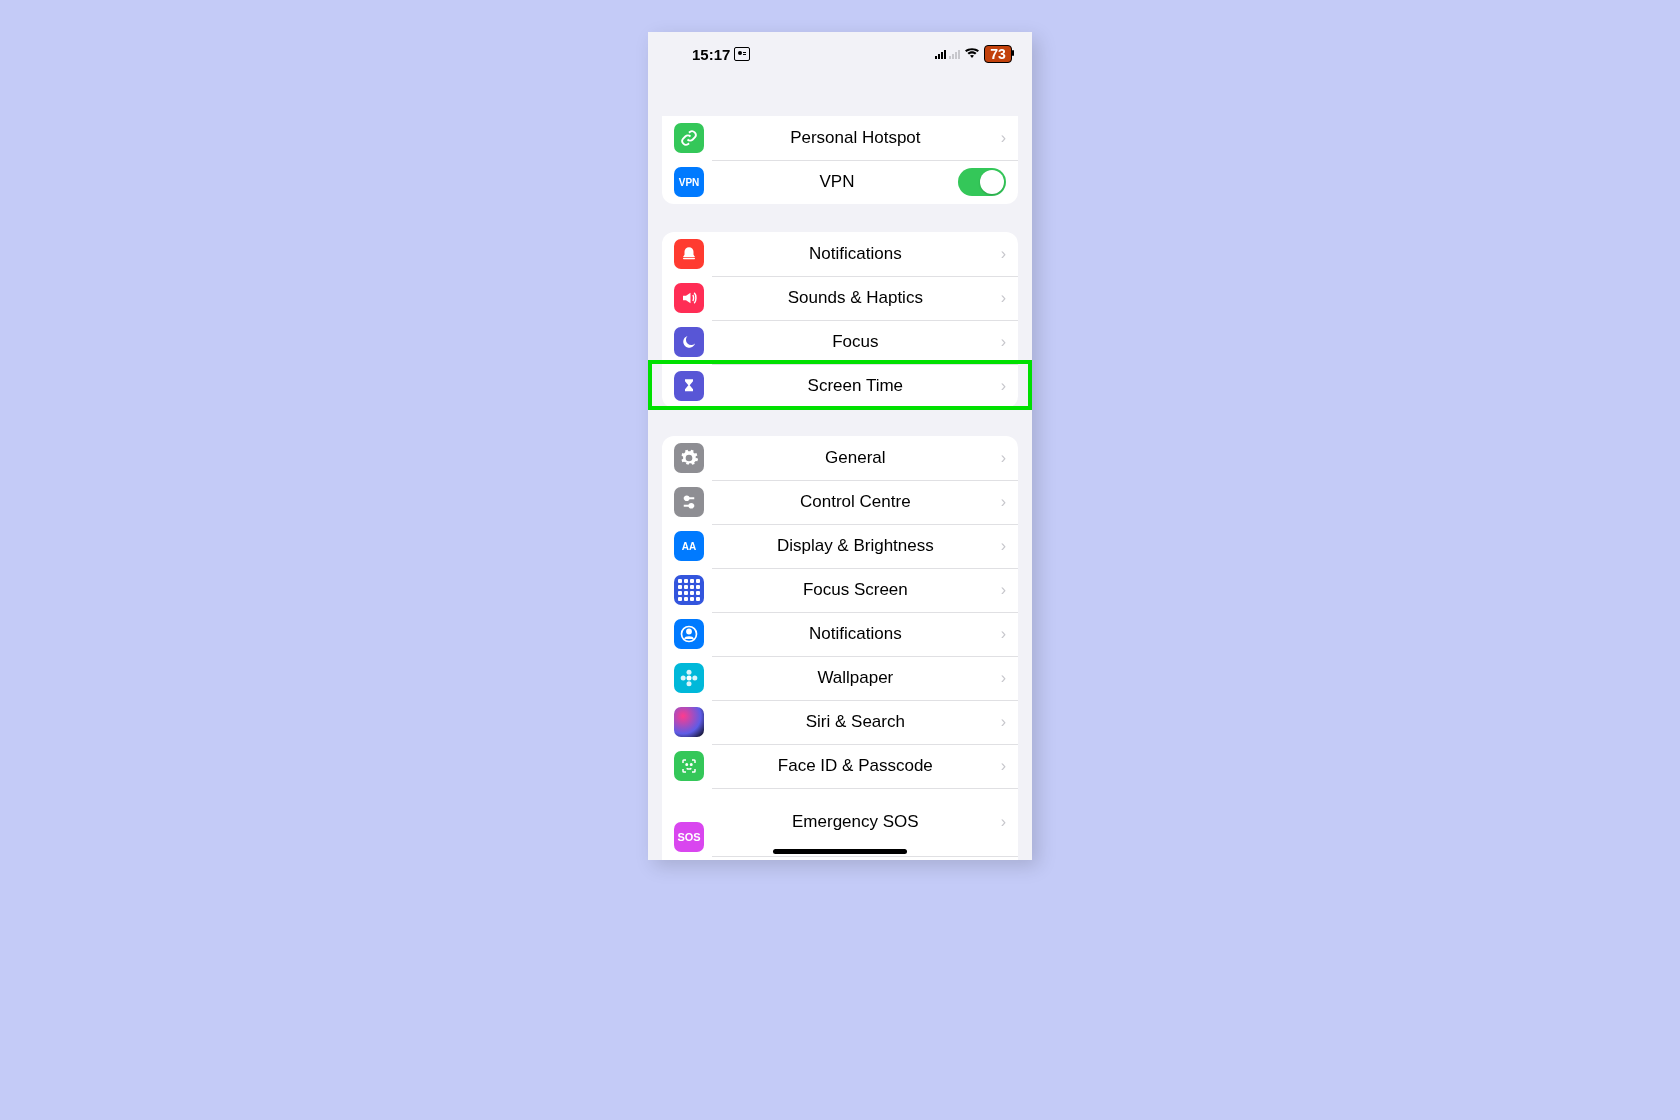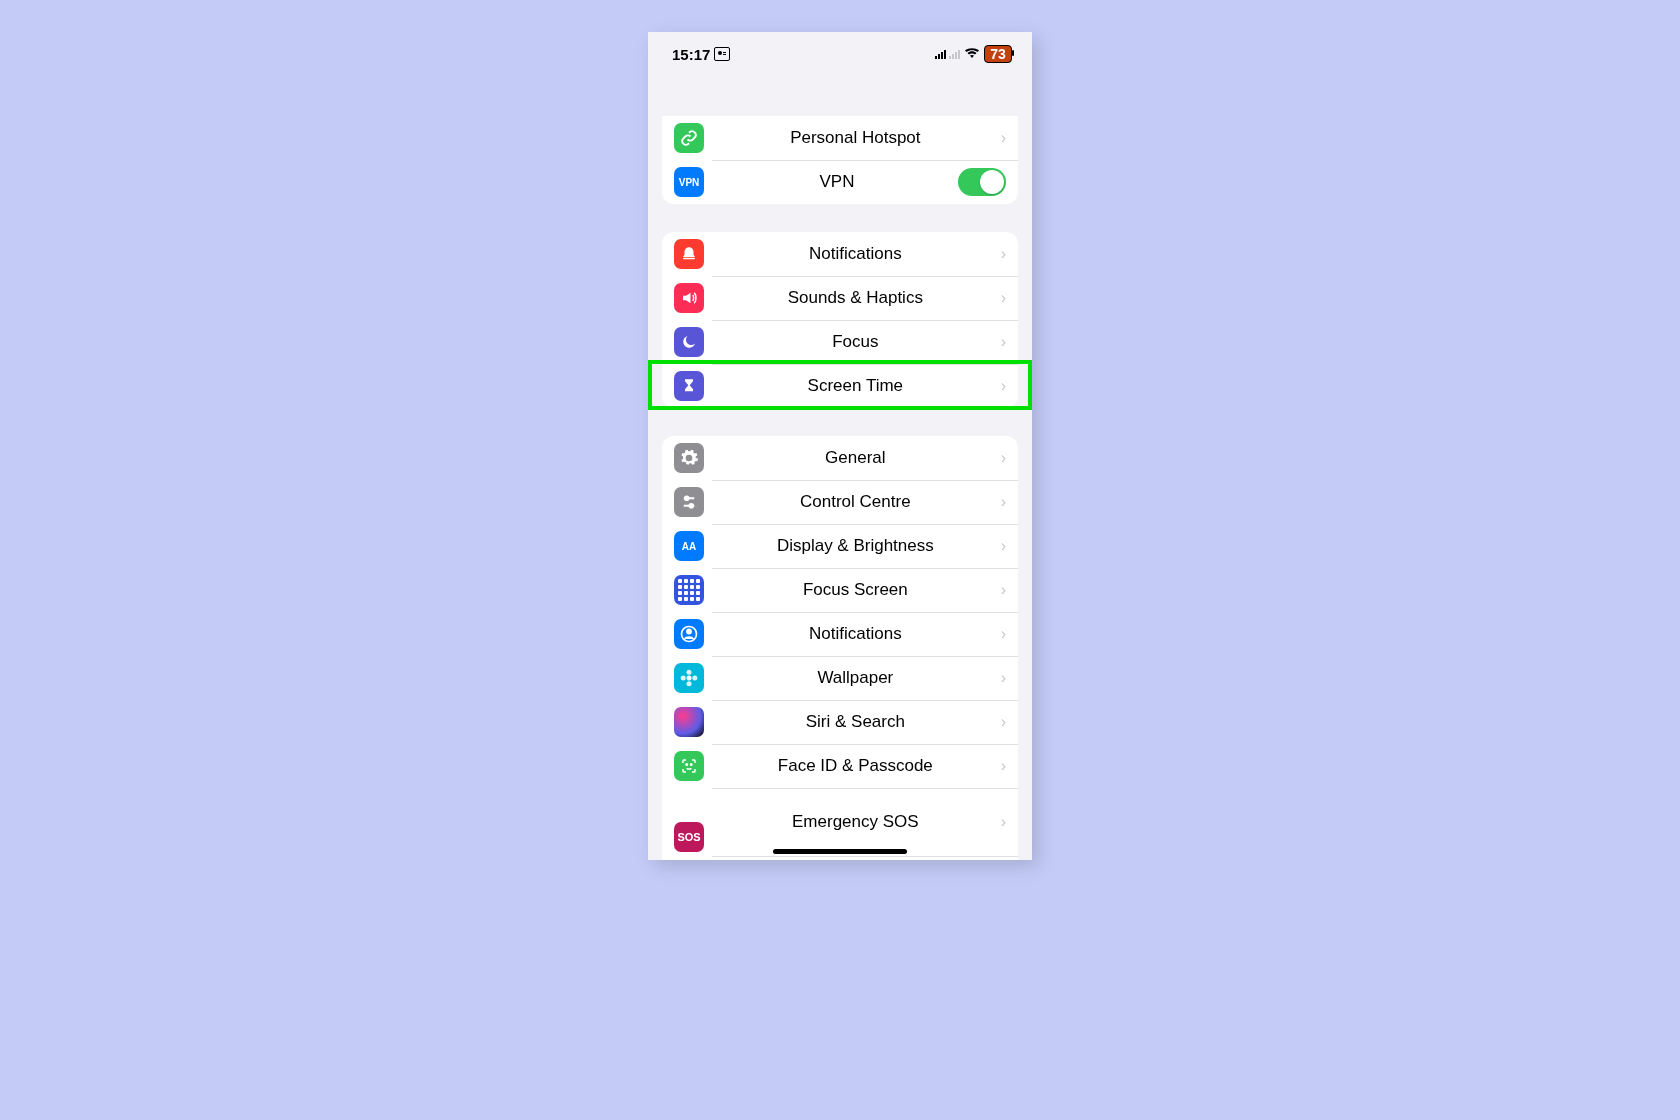--- a/index.html
+++ b/index.html
@@ -20,21 +20,21 @@
     background: #f2f2f7;
     box-shadow: 6px 6px 18px rgba(0,0,0,.15);
     position: relative;
     overflow: hidden;
   }
   .status-bar {
     height: 44px;
     display: flex;
     align-items: center;
     justify-content: space-between;
-    padding: 0 20px 0 24px;
+    padding: 0 20px 0 44px;
     font-size: 15px;
     font-weight: 600;
     color: #000;
     background:#f2f2f7;
   }
   .status-left { display:flex; align-items:center; gap:4px; }
   .status-right { display:flex; align-items:center; gap:4px; }
   .card-icon { width:16px; height:14px; border:1.5px solid #000; border-radius:2px; display:flex; align-items:center; justify-content:center; font-size:9px;}
   .dual-sim { display:flex; gap:2px; }
   .sim-bars { display:flex; align-items:flex-end; gap:1px; height:10px;}
@@ -321,21 +321,21 @@
               <path d="M4 8V5a1 1 0 0 1 1-1h3M20 8V5a1 1 0 0 0-1-1h-3M4 16v3a1 1 0 0 0 1 1h3M20 16v3a1 1 0 0 1-1 1h-3"></path>
               <circle cx="9" cy="10" r="1" fill="#fff"></circle>
               <circle cx="15" cy="10" r="1" fill="#fff"></circle>
               <path d="M9 15c1 1.5 5 1.5 6 0"></path>
             </svg>
           </div>
           <div class="row-label">Face ID &amp; Passcode</div>
           <div class="chevron">›</div>
         </div>
         <div class="row" id="row-emergency-sos">
-          <div class="icon-box" style="background: #be185d; margin-top: 30px;">
+          <div class="icon-box" style="background: #d946ef; margin-top: 30px;">
             <span style="font-size:11px;font-weight:800;">SOS</span>
           </div>
           <div class="row-label">Emergency SOS</div>
           <div class="chevron">›</div>
         </div>
         <div class="row" id="row-exposure-notifications">
           <div class="icon-box exposure-icon" style="background: rgb(255, 255, 255);"></div>
           <div class="row-label">Exposure Notifications</div>
           <div class="chevron">›</div>
         </div>

